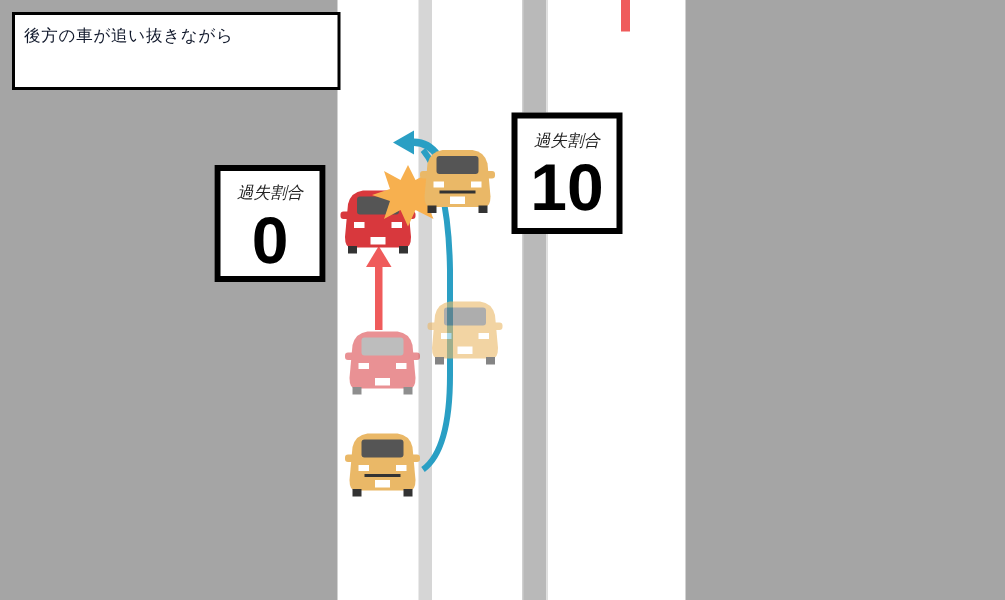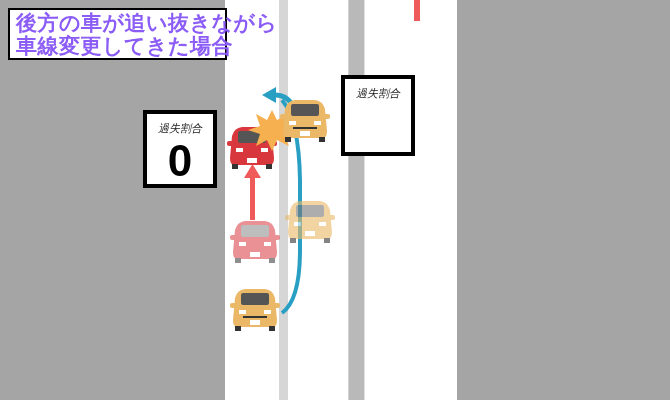--- a/index.html
+++ b/index.html
@@ -3,21 +3,21 @@
   <meta charset="utf-8">
   <style>
     html, body { margin: 0; padding: 0; }
     body { width: 670px; height: 400px; position: relative; overflow: hidden; background: #a5a5a5; font-family: "DejaVu Sans", sans-serif; }
     .abs { position: absolute; }
     .road { left: 225px; top: 0; width: 232px; height: 400px; background: #ffffff; }
     .lane-line { left: 279px; top: 0; width: 9px; height: 400px; background: #d6d6d6; }
     .divider { left: 348px; top: 0; width: 17px; height: 400px; background: #b9b9b9; border-left: 1px solid #d0d0d0; border-right: 1px solid #e0e0e0; box-sizing: border-box; }
     .red-stripe { left: 414px; top: 0; width: 6px; height: 21px; background: #ef5b5b; }
     .title-box { left: 8px; top: 8px; width: 219px; height: 52px; background: #fff; border: 2px solid #000; box-sizing: border-box; padding: 2px 6px; }
-    .title-line { font-size: 21px; font-weight: bold; line-height: 23px; color: #8b5cf6; white-space: nowrap; letter-spacing: 0.5px; }
+    .title-line { font-size: 11px; font-weight: normal; line-height: 23px; color: #0f172a; white-space: nowrap; letter-spacing: 0.5px; }
     .ratio-box { background: #fff; border: 4px solid #000; box-sizing: border-box; text-align: center; }
     .ratio-label { font-size: 11px; color: #222; margin-top: 8px; line-height: 13px; font-style: italic; }
     .ratio-value { font-size: 44px; font-weight: bold; color: #000; line-height: 44px; margin-top: 4px; font-family: "Liberation Sans", sans-serif; }
     svg { position: absolute; left: 0; top: 0; }
   </style>
 </head>
 <body>
 
 <div class="abs road"></div>
 <div class="abs lane-line"></div>
@@ -92,23 +92,23 @@
     <rect x="9" y="20" width="7" height="4" fill="#fff"></rect>
     <rect x="-12" y="26" width="24" height="2" fill="#333"></rect>
     <rect x="-5" y="30" width="10" height="5" fill="#fff"></rect>
     <rect x="-20" y="36" width="6" height="5" fill="#333"></rect>
     <rect x="14" y="36" width="6" height="5" fill="#333"></rect>
   </g>
 </svg>
 
 <div class="abs title-box">
   <div class="title-line">後方の車が追い抜きながら</div>
-  <div class="title-line">車線変更してきた場合</div>
 </div>
 
 <div class="abs ratio-box" style="left:143px; top:110px; width:74px; height:78px;">
   <div class="ratio-label">過失割合</div>
   <div class="ratio-value">0</div>
 </div>
 
 <div class="abs ratio-box" style="left:341px; top:75px; width:74px; height:81px;">
   <div class="ratio-label">過失割合</div>
+  <div class="ratio-value">10</div>
 </div>
 
 </body></html>

